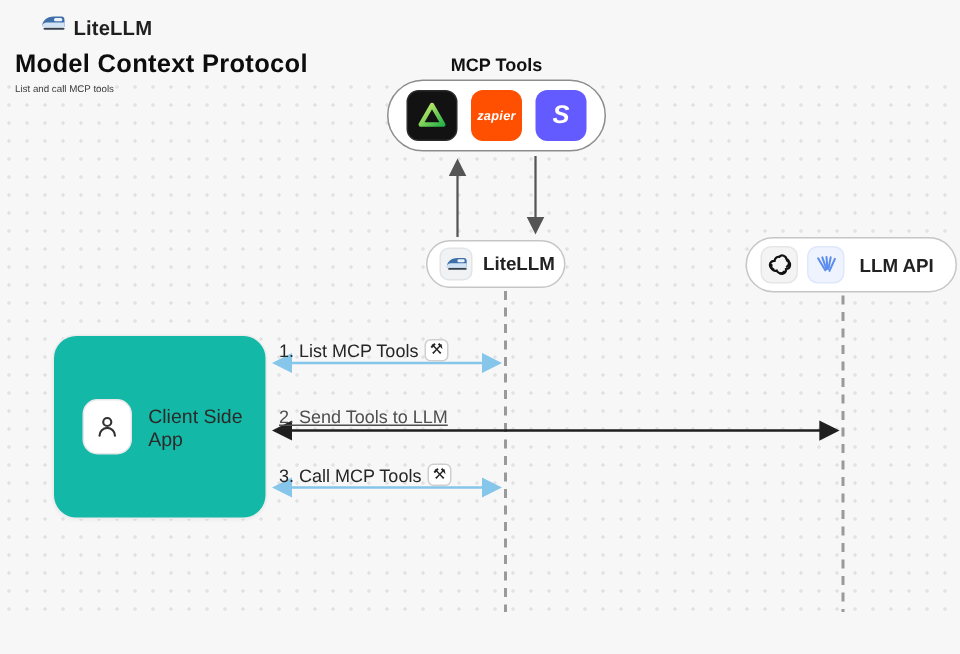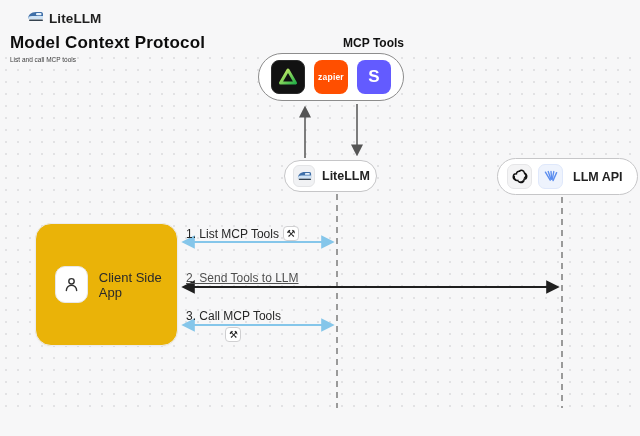--- a/index.html
+++ b/index.html
@@ -19,25 +19,25 @@
   
   .brand { position:absolute; left:27px; top:9px; display:flex; align-items:center; gap:5px; }
   .brand-name { font-size:13.5px; font-weight:700; color:#1f1f1f; letter-spacing:.1px; }
   .title { position:absolute; left:10px; top:33px; font-size:17px; font-weight:700; color:#0d0d0d; letter-spacing:.2px; }
   .subtitle { position:absolute; left:10px; top:56px; font-size:6.5px; font-weight:500; color:#3c3c3c; }
 
   
   svg.connectors { position:absolute; left:0; top:0; width:640px; height:436px; }
 
   
-  .mcp-label { position:absolute; left:258px; top:36px; width:146px; text-align:right;
+  .mcp-label { position:absolute; left:258px; top:36px; width:146px; text-align:center;
                font-size:12px; font-weight:600; color:#111; }
   .mcp-pill { position:absolute; left:258px; top:53px; width:146px; height:48px;
               background:#fff; border:1.5px solid #8d8d8d; border-radius:24px;
-              display:flex; align-items:center; justify-content:center; gap:9px; }
+              display:flex; align-items:center; justify-content:center; gap:9px;font-style:italic; }
   .tool { width:34px; height:34px; border-radius:8px; display:flex; align-items:center; justify-content:center; }
   .tool-dark { background:#121212; border:1px solid #2a2a2a; }
   .tool-zapier { background:#ff4f00; }
   .tool-zapier span { color:#fff; font-weight:800; font-size:8.5px; letter-spacing:.2px; }
   .tool-stripe { background:#635bff; }
   .tool-stripe span { color:#fff; font-weight:800; font-size:17px; }
 
   
   .node-pill { position:absolute; background:#fff; border:1px solid #c6c6c8; border-radius:18px;
                display:flex; align-items:center; }
@@ -46,32 +46,32 @@
   .mini-badge { width:22px; height:22px; border-radius:6px; background:#f1f2f4; border:1px solid #e3e4e6;
                 display:flex; align-items:center; justify-content:center; }
   .llmapi-node { left:497px; top:158px; width:141px; height:37px; padding-left:9px; gap:6px; border-radius:19px; }
   .llmapi-node .label { font-size:12.5px; font-weight:600; color:#222; margin-left:4px; }
   .prov-badge { width:25px; height:25px; border-radius:7px; display:flex; align-items:center; justify-content:center; }
   .prov-openai { background:#f4f4f5; border:1px solid #e6e6e8; }
   .prov-blue { background:#eef3fd; border:1px solid #dfe8fb; }
 
   
   .client-box { position:absolute; left:35px; top:223px; width:143px; height:123px;
-                background:#eab308; border:1px solid #ececee; border-radius:16px;
+                background:#14b8a6; border:1px solid #ececee; border-radius:16px;
                 box-shadow:0 1px 2px rgba(0,0,0,.03);
                 display:flex; align-items:center; padding-left:19px; gap:11px; }
   .person-badge { width:37px; height:37px; border-radius:10px; background:#fff; border:1px solid #e7e7e9;
                   display:flex; align-items:center; justify-content:center; }
   .client-box .label { font-size:13px; font-weight:500; color:#2a2a2a; }
 
   
   .arrow-label { position:absolute; display:flex; align-items:center; gap:4px; font-size:12px; font-weight:500; }
   .al-1 { left:186px; top:226px; color:#262626; }
   .al-2 { left:186px; top:271px; color:#4f4f4f;text-decoration:underline; }
-  .al-3 { left:186px; top:309px; color:#262626;flex-direction:column; }
+  .al-3 { left:186px; top:309px; color:#262626; }
   .tool-chip { display:inline-flex; align-items:center; justify-content:center;
                min-width:16px; height:15px; border:1px solid #cfcfd1; border-radius:4px;
                background:#fff; font-size:10px; color:#222; line-height:1; padding:0 2px; }
 </style>
 </head>
 <body>
 
 <div class="dotgrid"></div>
 
 <svg class="connectors" viewBox="0 0 640 436">

